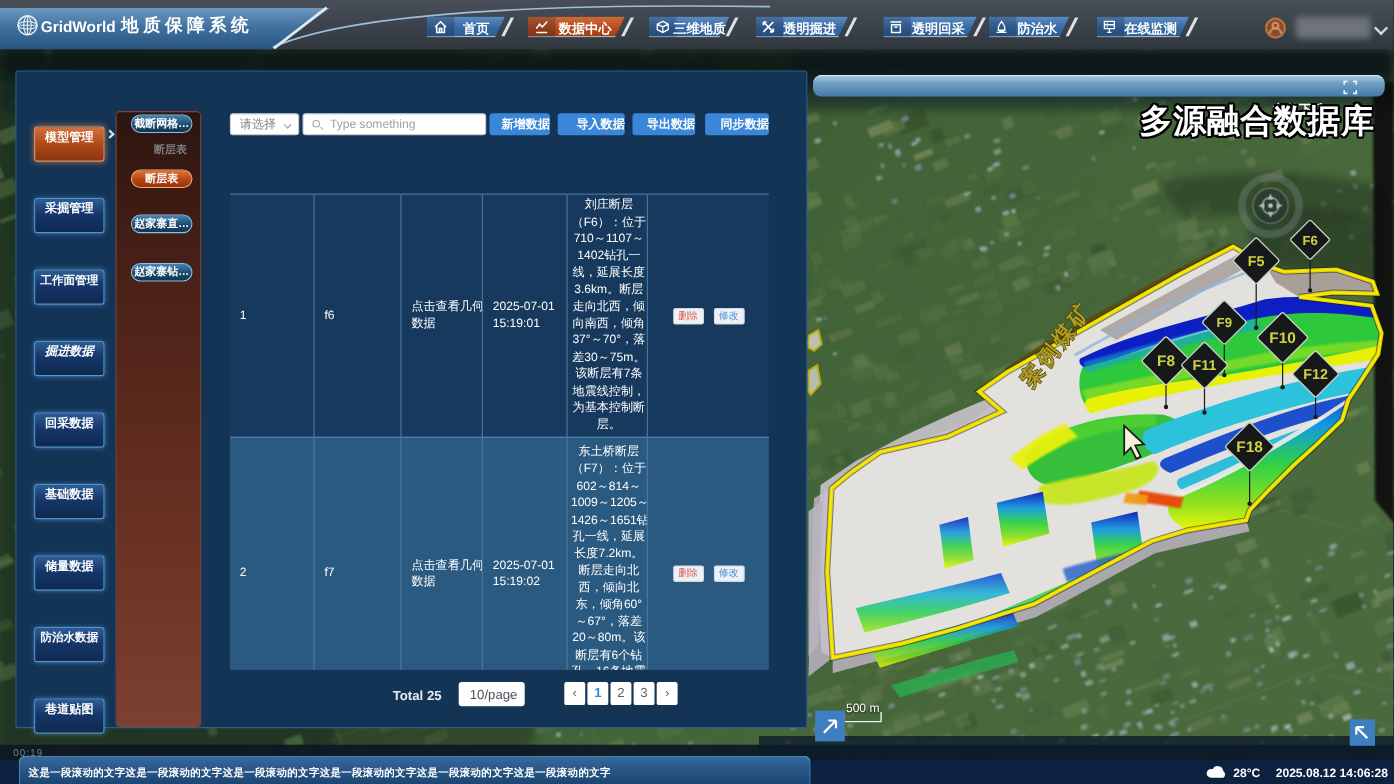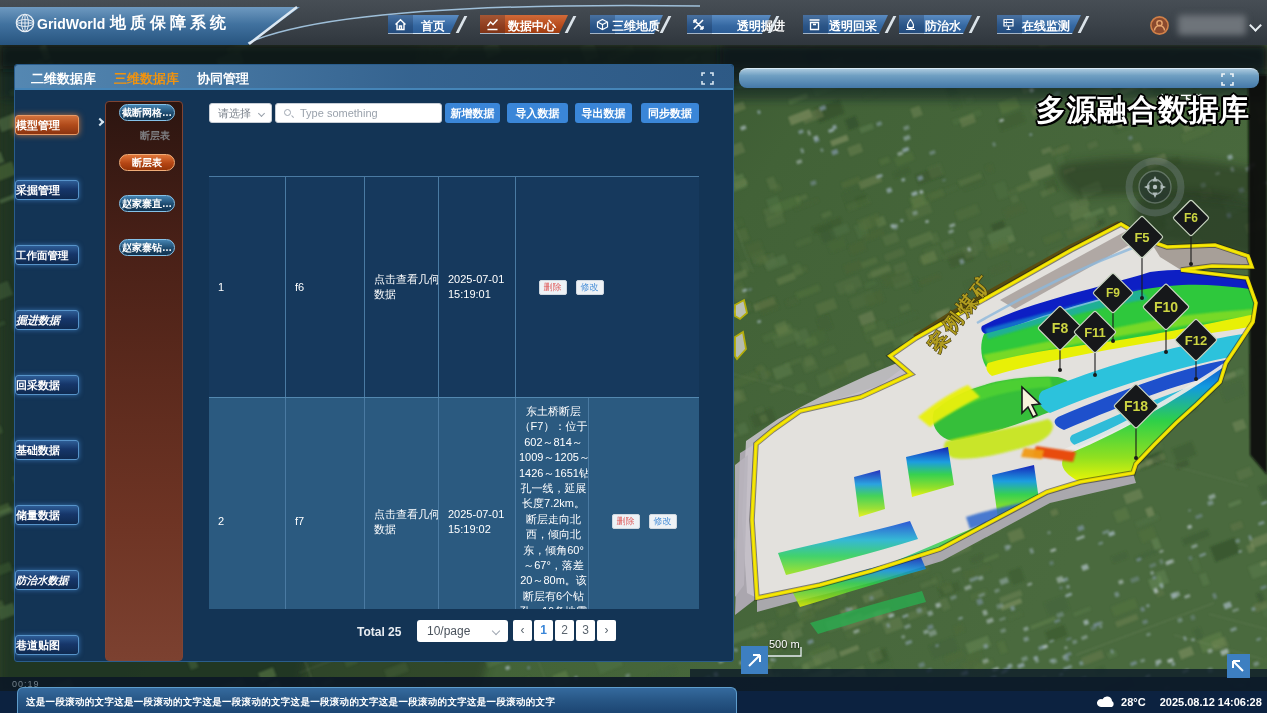--- a/index.html
+++ b/index.html
@@ -26,36 +26,36 @@
 #userblur { position:absolute; left:1178px; top:15px; width:68px; height:20px; background:#6e747a; border-radius:3px; filter:blur(3px); z-index:3; }
 #userchev { position:absolute; left:1251px; top:21px; width:9px; height:9px; border-right:2px solid #e8eef2; border-bottom:2px solid #e8eef2; transform:rotate(45deg); z-index:3; }
 
 
 #lpanel { position:absolute; left:14px; top:64px; width:720px; height:598px; background:#133455; border:1px solid #2a5d8c; border-radius:3px; z-index:30; }
 #tabbar { position:absolute; left:0; top:0; width:718px; height:25px; background:linear-gradient(90deg,rgba(88,140,183,0.95) 0%,rgba(58,106,152,0.88) 55%,rgba(50,96,142,0.85) 100%); border-bottom:2px solid #4585b8; border-radius:3px 3px 0 0; }
 .tab { position:absolute; top:5px; font-size:13px; font-weight:bold; color:#fff; }
 .tab.active { color:#f0930f; }
 #tab-expand { position:absolute; left:686px; top:7px; }
 
-.sbtn { position:absolute; left:0; width:64px; height:20px; border-radius:3px; background:linear-gradient(180deg,#2e5d96 0%,#16366a 45%,#0f2a50 100%); border:1px solid #5794ca; box-shadow:0 0 5px rgba(90,170,255,0.5); color:#fff; font-size:11px; font-weight:bold; text-align:left; line-height:19px; letter-spacing:0; }
+.sbtn { position:absolute; left:16px; width:64px; height:32px; border-radius:3px; background:linear-gradient(180deg,#2e5d96 0%,#16366a 45%,#0f2a50 100%); border:1px solid #5794ca; box-shadow:0 0 5px rgba(90,170,255,0.5); color:#fff; font-size:11px; font-weight:bold; text-align:center; line-height:19px; letter-spacing:0; }
 .sbtn.active { background:linear-gradient(180deg,#d2713c 0%,#b04a1a 50%,#8c3410 100%); border:1px solid #e89a66; box-shadow:0 0 6px rgba(255,140,60,0.7); }
 #sb-arrow { position:absolute; left:82px; top:54px; width:6px; height:6px; border-right:2px solid #d8e6f2; border-top:2px solid #d8e6f2; transform:rotate(45deg); }
 
 #col2 { position:absolute; left:90px; top:36px; width:78px; height:560px; border-radius:4px; border:1px solid #7e4434; background:linear-gradient(180deg,#2e1611 0%,#46201668 18%,#54261b 38%,#643021 62%,#75392a 84%,#7d4230 100%); background-color:#502418; background:linear-gradient(180deg,#2c1510 0%,#482017 25%,#5c2a1d 50%,#6e3424 75%,#7c4130 100%); }
 .pill { position:absolute; left:13px; width:56px; height:17px; border-radius:9px; background:linear-gradient(180deg,#4584b2 0%,#1d4a6e 55%,#123450 100%); border:1px solid #85c2e8; color:#fff; font-size:10px; font-weight:bold; text-align:center; line-height:15px; }
 .pill.active { background:linear-gradient(180deg,#e0763a 0%,#b54614 55%,#963408 100%); border:1px solid #f0ac78; }
 #ghost { position:absolute; left:34px; top:27px; width:46px; font-size:10px; font-weight:bold; color:#8a8f94; opacity:0.85; }
 
 
 #ctl-select { position:absolute; left:194px; top:38px; width:63px; height:20px; background:#fff; border:1px solid #c8ced6; border-radius:3px; font-size:11px; color:#7a828c; line-height:18px; padding-left:8px; }
 #ctl-select .chev { position:absolute; right:7px; top:7px; width:5px; height:5px; border-right:1.5px solid #98a0aa; border-bottom:1.5px solid #98a0aa; transform:rotate(45deg); }
 #ctl-search { position:absolute; left:260px; top:38px; width:167px; height:20px; background:#fff; border:1px solid #c8ced6; border-radius:3px; font-size:11px; color:#9aa2ac; line-height:18px; padding-left:24px; }
 #ctl-search .mag { position:absolute; left:8px; top:5px; width:7px; height:7px; border:1.3px solid #a0a8b2; border-radius:50%; }
 #ctl-search .mag:after { content:""; position:absolute; left:6px; top:6px; width:3px; height:1.3px; background:#a0a8b2; transform:rotate(45deg); }
-.cbtn { position:absolute; top:38px; height:20px; background:#3a86d8; border-radius:3px; color:#fff; font-size:11px; font-weight:bold; text-align:center; line-height:20px; }
+.cbtn { position:absolute; top:38px; height:20px; background:#3a86d8; border-radius:3px; color:#fff; font-size:11px; font-weight:bold; text-align:right; line-height:20px; }
 
 
 #tbl { position:absolute; left:194px; top:82px; width:490px; height:462px; font-size:11px; color:#fff; }
 .trow { position:absolute; left:0; width:490px; display:flex; }
 .tc { border-right:1px solid #4a7aa2; overflow:hidden; position:relative; }
 .tc:last-child { border-right:none; }
 #thead { top:0; height:29px; background:#2b577e; font-weight:bold; font-size:12px; }
 #thead .tc { line-height:29px; padding-left:10px; }
 #trow1 { top:29px; height:221px; background:#16395d; border-top:1px solid #4a7aa2; }
 #trow2 { top:250px; height:212px; background:#2b5a80; border-top:1px solid #5388b0; }
@@ -64,21 +64,21 @@
 .cmid { display:flex; flex-direction:column; justify-content:center; padding-left:9px; white-space:nowrap; line-height:15px; }
 .fault { font-size:11px; line-height:15.4px; text-align:center; padding:0; white-space:nowrap; }
 .acts { display:flex; align-items:center; justify-content:center; gap:9px; }
 .abtn { width:28px; height:15px; border-radius:2px; background:#eef2f6; border:1px solid #d0d8e0; font-size:9px; text-align:center; line-height:13px; }
 .abtn.del { color:#e06060; }
 .abtn.mod { color:#4a90d8; }
 
 
 #pager { position:absolute; left:0; top:552px; width:720px; height:30px; font-size:12px; color:#e8edf2; }
 
-#psel { position:absolute; left:402px; top:3px; width:91px; height:22px; background:#fff; border-radius:3px; color:#4a525c; font-size:12px; line-height:22px; padding-left:10px; }
+#psel { position:absolute; left:402px; top:3px; width:60px; height:22px; background:#fff; border-radius:3px; color:#4a525c; font-size:12px; line-height:22px; padding-left:10px; }
 #psel .chev { position:absolute; right:9px; top:8px; width:6px; height:6px; border-right:1.5px solid #a0a8b2; border-bottom:1.5px solid #a0a8b2; transform:rotate(45deg); }
 .pbtn { position:absolute; top:3px; width:19px; height:21px; background:#fff; border-radius:2px; color:#5a646e; font-size:12px; text-align:center; line-height:21px; }
 .pbtn.cur { color:#3a86d8; font-weight:bold; }
 
 
 #rheader { position:absolute; left:739px; top:68px; width:520px; height:20px; border-radius:8px; background:linear-gradient(180deg,#aac9de 0%,#6f9fc2 35%,#4478a8 100%); border-top:1px solid #d8eaf6; z-index:20; }
 #rheader .lbl { position:absolute; left:418px; top:3px; font-size:12px; font-weight:bold; color:#fff;margin-top:20px; }
 #rh-expand { position:absolute; left:482px; top:4px; }
 
 
@@ -1712,21 +1712,21 @@
           <path d="M6.5 1.5 L11.5 4 L11.5 9 L6.5 11.5 L1.5 9 L1.5 4 Z M1.5 4 L6.5 6.5 L11.5 4 M6.5 6.5 L6.5 11.5" stroke="#fff" stroke-width="1.2" fill="none"></path>
         </svg>
       <div class="navlabel" style="left:22px;">三维地质</div>
       <div class="navslash" style="right:-4px;"></div>
     </div>
     <div class="navitem blue" style="left:687px;width:84px;">
       <div class="navshape"></div>
       <svg class="navicon" style="left:5px;" viewBox="0 0 13 13">
           <path d="M2 2 L11 11 M11 2 L2 11 M2 2 L5 2 M2 2 L2 5 M11 11 L8 11 M11 11 L11 8" stroke="#fff" stroke-width="1.5" fill="none"></path>
         </svg>
-      <div class="navlabel" style="left:25px;margin-left:25px;">透明掘进</div>
+      <div class="navlabel" style="left:25px;">透明掘进</div>
       <div class="navslash" style="right:-4px;"></div>
     </div>
     <div class="navitem blue" style="left:791px;width:85px;margin-left:12px;">
       <div class="navshape"></div>
       <svg class="navicon" style="left:5px;" viewBox="0 0 13 13">
           <path d="M1.5 2 L11.5 2 M2.5 4.5 L10.5 4.5 L10.5 11.5 L2.5 11.5 Z M5 6.5 L8 6.5" stroke="#fff" stroke-width="1.3" fill="none"></path>
         </svg>
       <div class="navlabel" style="left:26px;">透明回采</div>
       <div class="navslash" style="right:-4px;"></div>
     </div>
@@ -1749,38 +1749,30 @@
     <svg id="avatar" width="19" height="19" viewBox="0 0 19 19">
         <circle cx="9.5" cy="9.5" r="8.6" fill="#8a4a2e" stroke="#d08048" stroke-width="1.6"></circle>
         <circle cx="9.5" cy="7.2" r="2.6" fill="none" stroke="#e8a870" stroke-width="1.4"></circle>
         <path d="M4.5 14.5 a5 5 0 0 1 10 0" fill="none" stroke="#e8a870" stroke-width="1.4"></path>
       </svg>
     <div id="userblur"></div>
     <div id="userchev"></div>
   </div>
 
   <div id="lpanel">
-    <div id="tabbar">
-      <div class="tab" style="left:16px;">二维数据库</div>
-      <div class="tab active" style="left:99px;">三维数据库</div>
-      <div class="tab" style="left:182px;">协同管理</div>
-      <svg id="tab-expand" width="13" height="13" viewBox="0 0 13 13" stroke="#d8e6f2" stroke-width="1.6" fill="none">
-          <path d="M1 4 L1 1 L4 1 M9 1 L12 1 L12 4 M12 9 L12 12 L9 12 M4 12 L1 12 L1 9"></path>
-        </svg>
-    </div>
 
     <div class="sbtn active" style="top:50px;">模型管理</div>
     <div id="sb-arrow"></div>
     <div class="sbtn" style="top:115px;">采掘管理</div>
     <div class="sbtn" style="top:180px;font-size:10.5px;">工作面管理</div>
     <div class="sbtn" style="top:245px;font-style:italic;">掘进数据</div>
     <div class="sbtn" style="top:310px;">回采数据</div>
     <div class="sbtn" style="top:375px;">基础数据</div>
     <div class="sbtn" style="top:440px;">储量数据</div>
-    <div class="sbtn" style="top:505px;font-size:10.5px;font-style:italic;">防治水数据</div>
+    <div class="sbtn" style="top:505px;font-size:10.5px;">防治水数据</div>
     <div class="sbtn" style="top:570px;">巷道贴图</div>
 
     <div id="col2">
       <div class="pill" style="top:2px;">截断网格…</div>
       <div id="ghost">断层表</div>
       <div class="pill active" style="top:52px;">断层表</div>
       <div class="pill" style="top:93px;">赵家寨直…</div>
       <div class="pill" style="top:137px;">赵家寨钻…</div>
     </div>
 
@@ -1793,20 +1785,23 @@
 
     <div id="tbl">
       <div id="trow1" class="trow">
         <div class="tc cmid" style="width:77px;">1</div>
         <div class="tc cmid" style="width:79px;">f6</div>
         <div class="tc cmid" style="width:74px;">
             <div>点击查看几何<br>数据</div>
           </div>
         <div class="tc cmid" style="width:77px;">
             <div>2025-07-01<br>15:19:01</div>
+          </div>
+        <div class="tc fault cmid" style="width:73px;padding-left:3px;">
+            <div>刘庄断层<br>（F6）：位于<br>710～1107～<br>1402钻孔一<br>线，延展长度<br>3.6km。断层<br>走向北西，倾<br>向南西，倾角<br>37°～70°，落<br>差30～75m。<br>该断层有7条<br>地震线控制，<br>为基本控制断<br>层。</div>
           </div>
         <div class="tc acts" style="width:110px;">
             <div class="abtn del">删除</div>
             <div class="abtn mod">修改</div>
           </div>
       </div>
       <div id="trow2" class="trow">
         <div class="tc cmid" style="width:77px;">2</div>
         <div class="tc cmid" style="width:79px;">f7</div>
         <div class="tc cmid" style="width:74px;">

